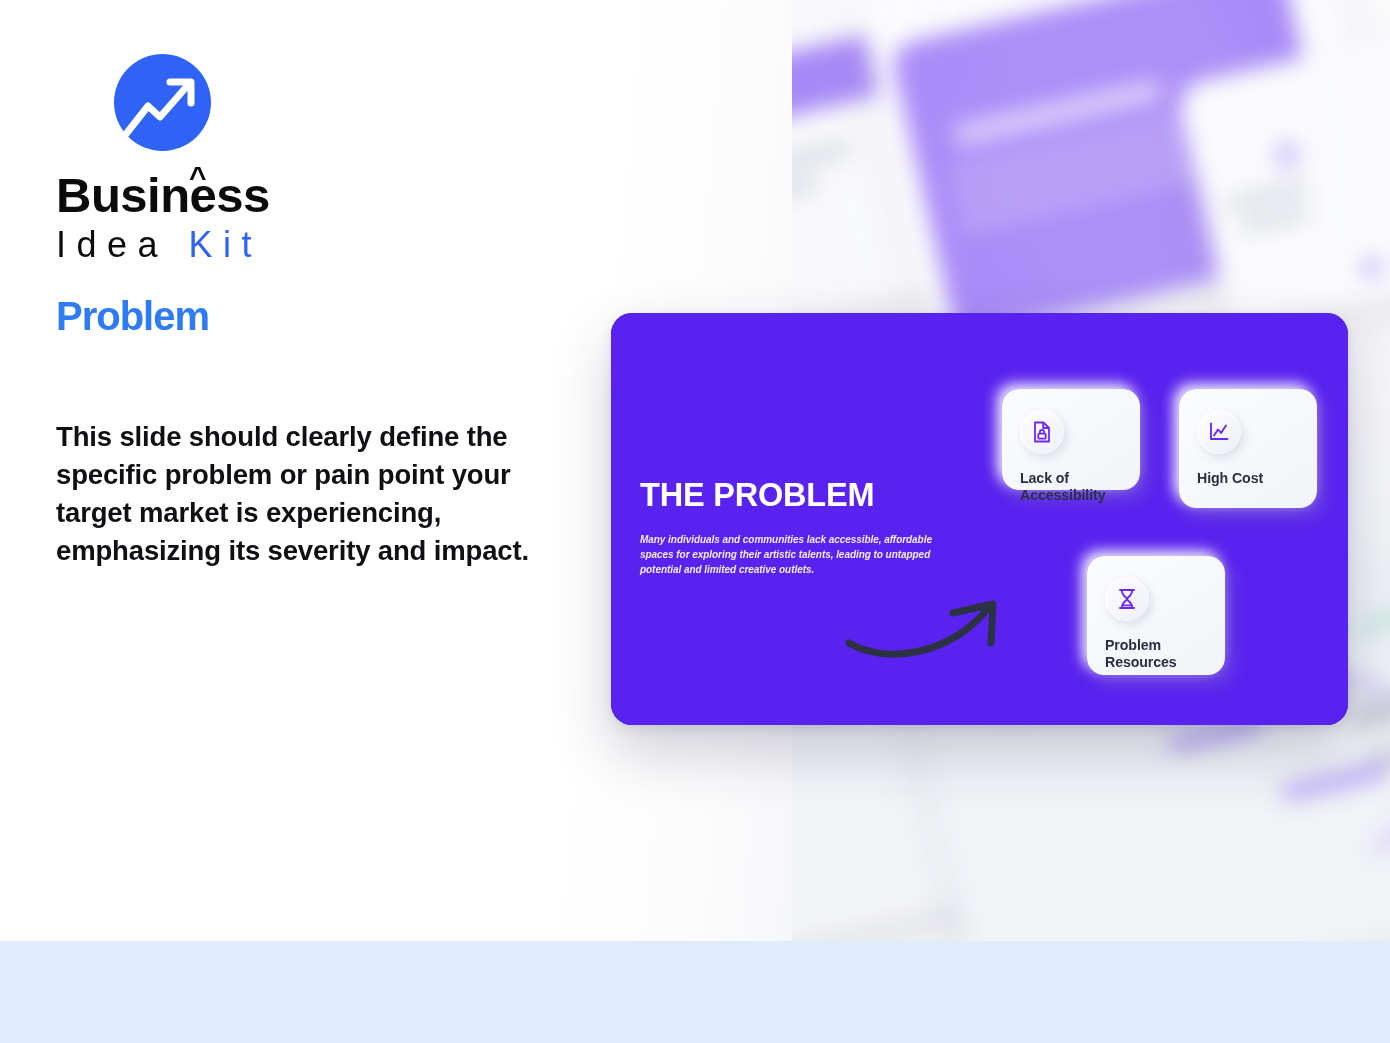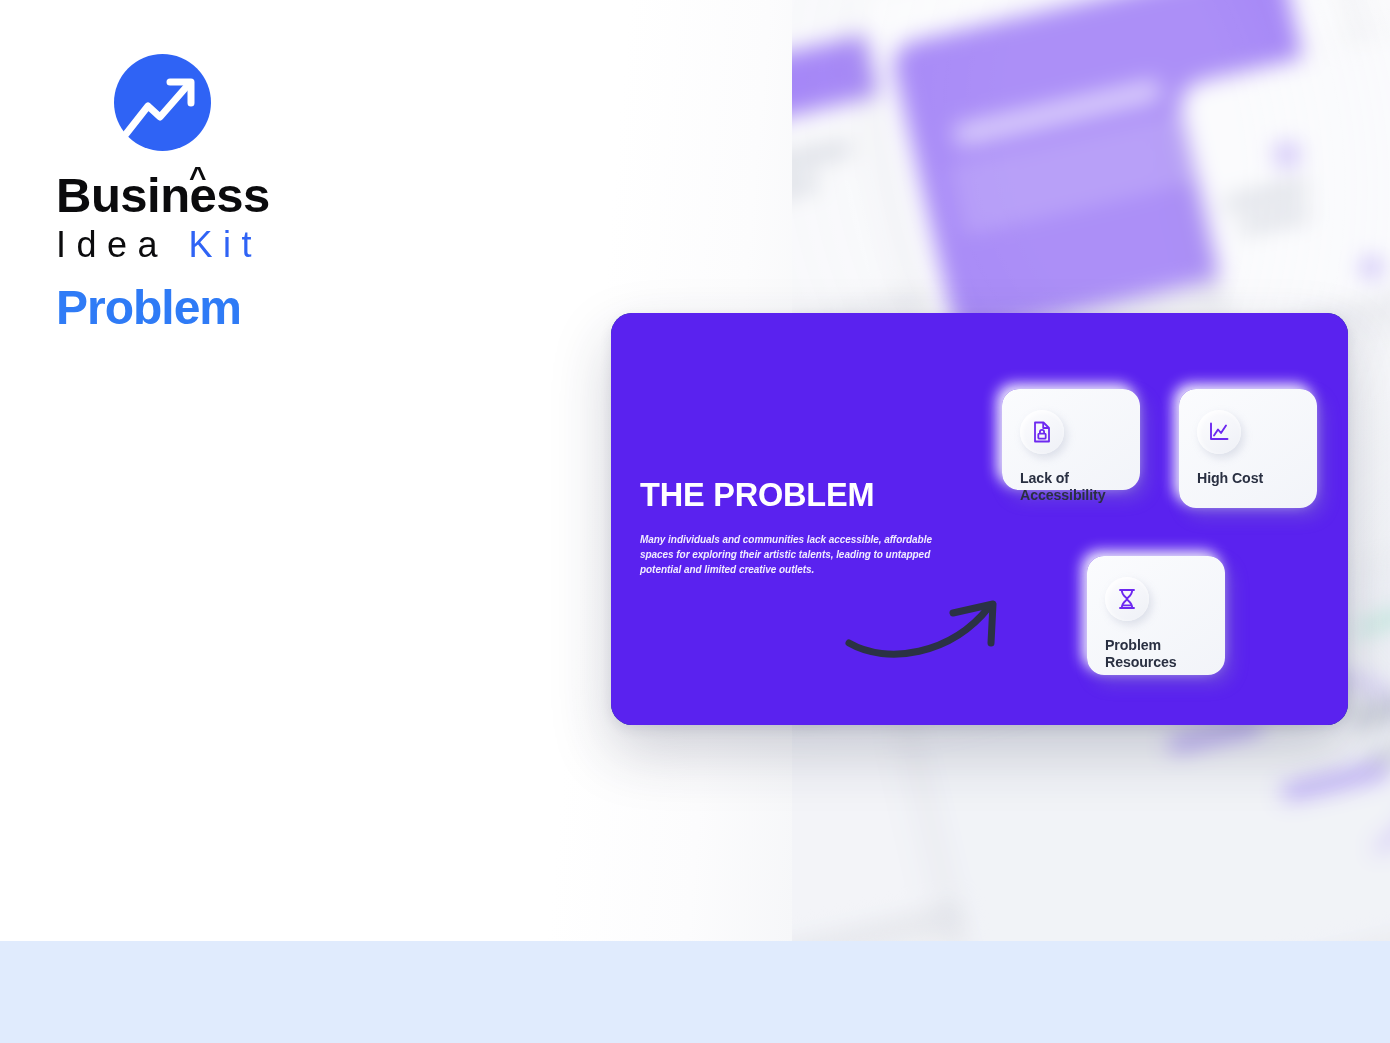--- a/index.html
+++ b/index.html
@@ -54,22 +54,22 @@
   .logo-mark { width:97px; height:97px; border-radius:50%; background:#2f63f5; position:relative; }
   .logo-mark svg { position:absolute; left:0; top:0; }
   .logo-words { display:flex; flex-direction:column; line-height:1; }
   .logo-l1 { font-size:49px; font-weight:800; color:#0b0b0d; letter-spacing:-.5px; position:relative; }
   .logo-l1 .hat { position:absolute; left:133px; top:-9px; font-size:30px; font-weight:700; }
   .logo-l2 { font-size:36px; font-weight:400; color:#0b0b0d; letter-spacing:10.5px; margin-top:7px; }
   .logo-l2 .kit { color:#2f63f5; }
 
   
   .title {
-    position:absolute; left:56px; top:284px;
-    font-size:48px; font-weight:800; color:#2f7bf6; letter-spacing:-1px; line-height:1;
+    position:absolute; left:56px; top:296px;
+    font-size:40px; font-weight:800; color:#2f7bf6; letter-spacing:-1px; line-height:1;
   }
   .body-copy { position:absolute; left:56px; top:418px; width:520px; }
   .para {
     font-size:27.5px; font-weight:700; color:#101014; line-height:1.38; letter-spacing:-.15px;
   }
   .para + .para { margin-top:36px; }
 
   
   .slide-card {
     position:absolute; left:611px; top:313px; width:737px; height:412px;
@@ -183,20 +183,21 @@
         </div>
         <div class="logo-l2">
           <span>Idea </span><span class="kit">Kit</span>
         </div>
       </div>
     </div>
 
     <div class="title">Problem</div>
 
     <div class="body-copy">
+      <p class="para">This slide should clearly define the specific problem or pain point your target market is experiencing, emphasizing its severity and impact.</p>
     </div>
   </div>
 
   <div class="slide-card">
     <div class="slide-blob"></div>
 
     <div class="slide-head">THE PROBLEM</div>
     <div class="slide-sub">Many individuals and communities lack accessible, affordable spaces for exploring their artistic talents, leading to untapped potential and limited creative outlets.</div>
 
     <div class="curve-arrow">

